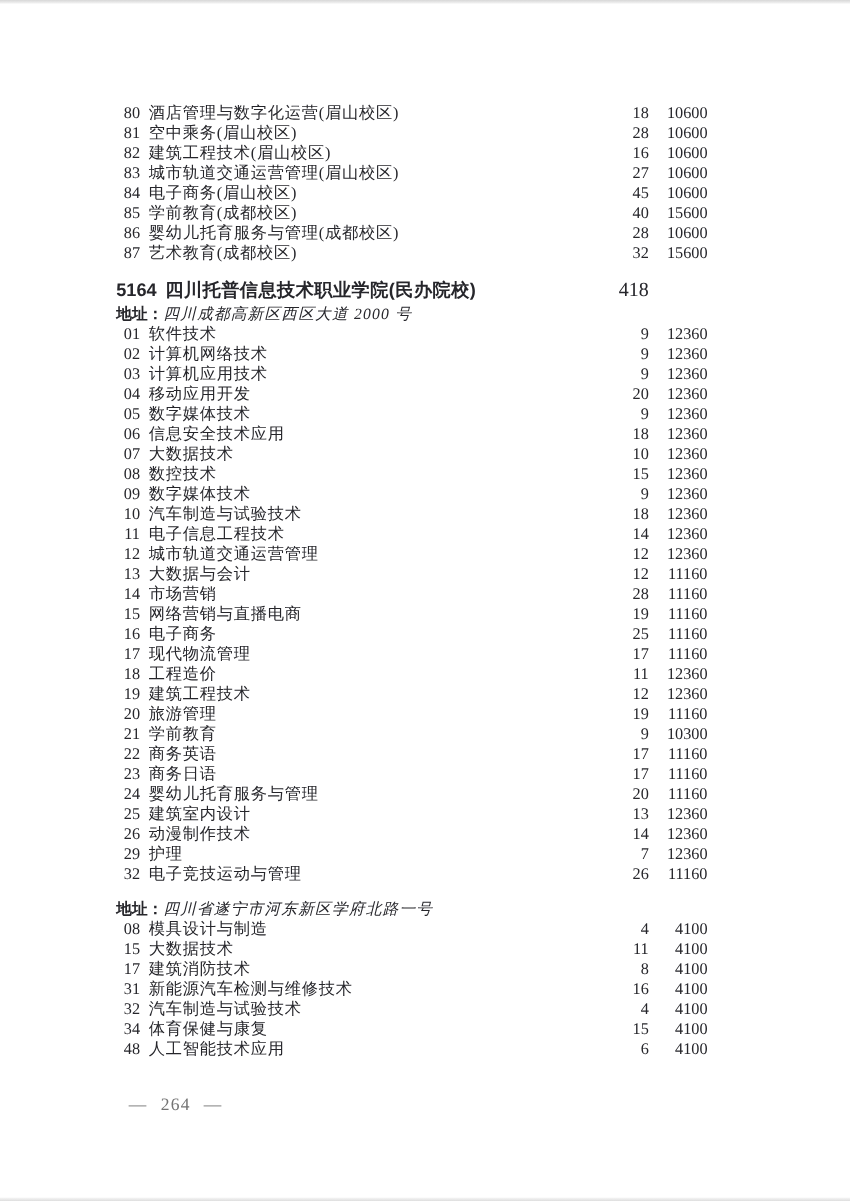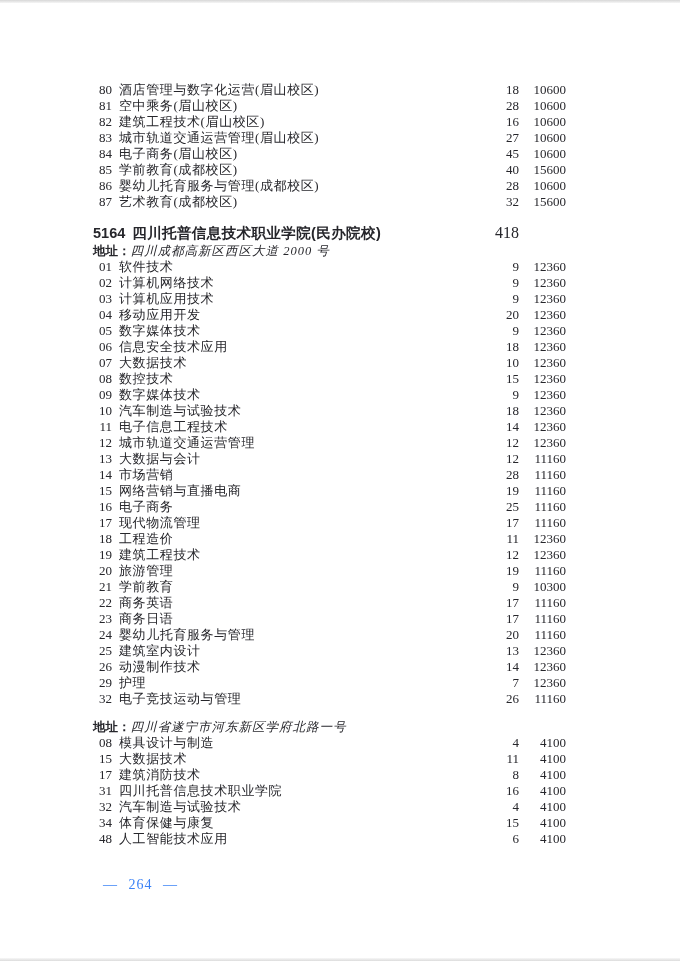--- a/index.html
+++ b/index.html
@@ -80,21 +80,21 @@
   }
 
   
   .footer {
     margin-top: 30px;
     margin-left: 10px;
     font-size: 14px;
     line-height: 16px;
     letter-spacing: 1px;
     word-spacing: 6px;
-    color: #3b82f6;
+    color: #737373;
   }
 </style>
 </head>
 <body>
 
 <div class="scan-line-top"></div>
 
 <div class="content">
 
   <div>
@@ -348,21 +348,21 @@
           <span class="prog-fee">4100</span>
         </div>
         <div class="prog-row">
           <span class="prog-code">17</span>
           <span class="prog-name">建筑消防技术</span>
           <span class="prog-plan">8</span>
           <span class="prog-fee">4100</span>
         </div>
         <div class="prog-row">
           <span class="prog-code">31</span>
-          <span class="prog-name">四川托普信息技术职业学院</span>
+          <span class="prog-name">新能源汽车检测与维修技术</span>
           <span class="prog-plan">16</span>
           <span class="prog-fee">4100</span>
         </div>
         <div class="prog-row">
           <span class="prog-code">32</span>
           <span class="prog-name">汽车制造与试验技术</span>
           <span class="prog-plan">4</span>
           <span class="prog-fee">4100</span>
         </div>
         <div class="prog-row">

